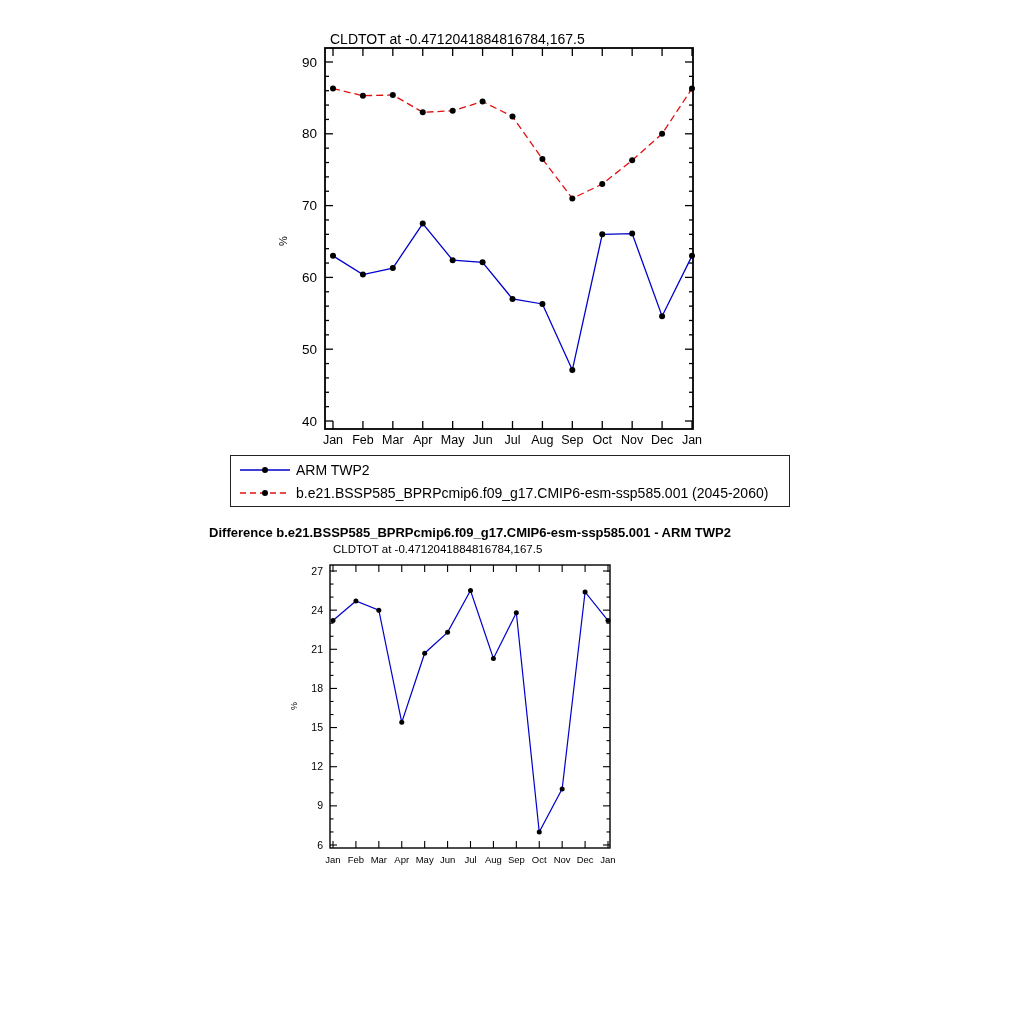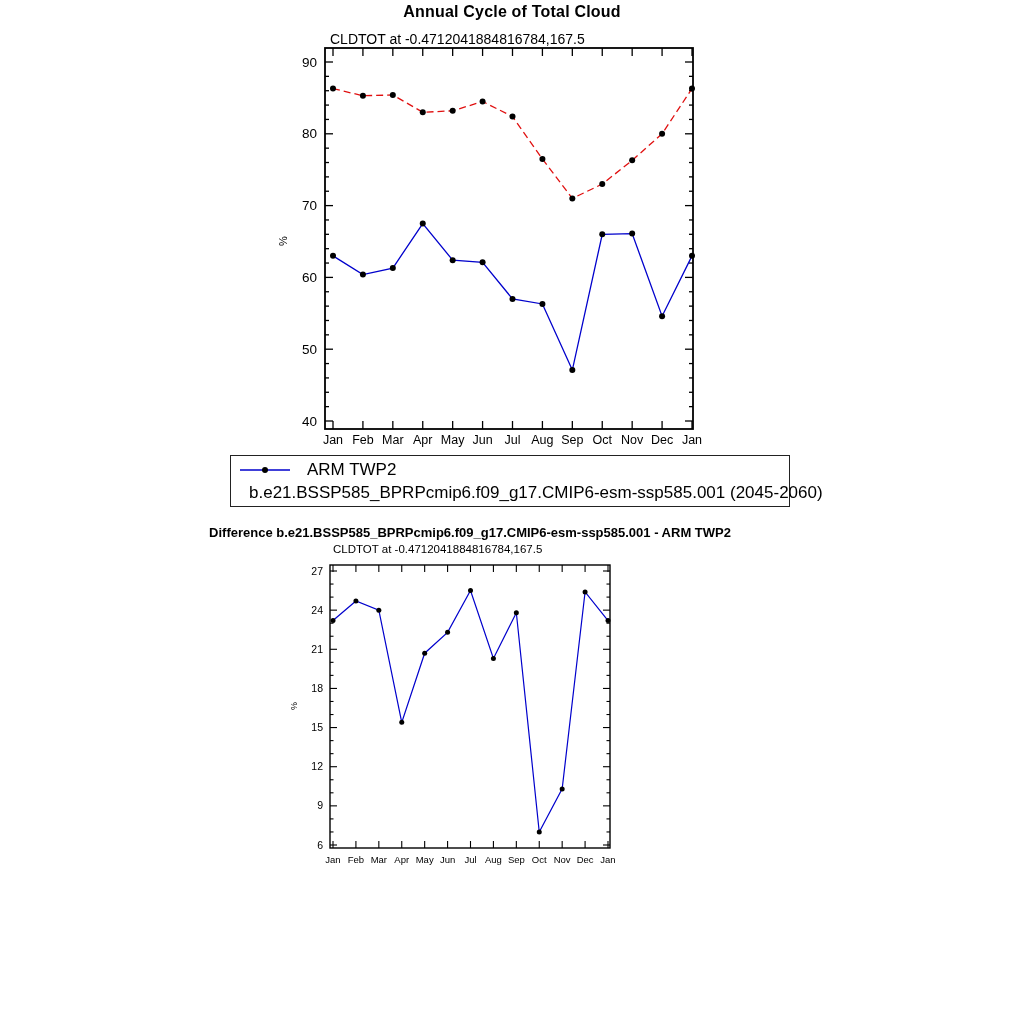--- a/index.html
+++ b/index.html
@@ -6,33 +6,32 @@
   body{width:1024px;height:1024px;position:relative;overflow:hidden;
        font-family:"Liberation Sans",sans-serif;color:#000;}
   #page{position:absolute;inset:0;background:#fff;}
   .title1{position:absolute;top:3px;left:0;width:1024px;text-align:center;
           font-size:16px;font-weight:bold;letter-spacing:.2px;}
   .subtitle1{position:absolute;top:31px;left:330px;font-size:14px;}
   .chart1{position:absolute;left:270px;top:38px;}
   .legend{position:absolute;left:230px;top:455px;width:558px;height:48px;
           border:1px solid #222;background:#fff;padding-top:2px;box-sizing:content-box;}
   .legend-row{display:flex;align-items:center;height:23px;padding-left:5px;}
-  .legend-label{font-size:17px;margin-left:13px;white-space:nowrap;}
+  .legend-label{font-size:14px;margin-left:2px;white-space:nowrap;}
   .title2{position:absolute;top:525px;left:170px;width:600px;text-align:center;
           font-size:13px;font-weight:bold;}
   .subtitle2{position:absolute;top:543px;left:333px;font-size:11.5px;}
   .chart2{position:absolute;left:285px;top:558px;}
   svg text{font-family:"Liberation Sans",sans-serif;fill:#000;}
 </style>
 </head>
 <body>
 
 <div id="page">
 
-  <div class="title1">Annual Cycle of Total Cloud</div>
   <div class="subtitle1">CLDTOT at -0.4712041884816784,167.5</div>
 
   <svg id="chart1-svg" class="chart1" width="480" height="415">
       <rect x="55" y="10" width="368" height="381" fill="none" stroke="#000" stroke-width="1.8"></rect>
       <line stroke="#000" stroke-width="1.3" x1="63" y1="391" x2="63" y2="383"></line>
       <line stroke="#000" stroke-width="1.3" x1="63" y1="10" x2="63" y2="18"></line>
       <text x="63" y="406" text-anchor="middle" font-size="12.5">Jan</text>
       <line stroke="#000" stroke-width="1.3" x1="92.91666666666667" y1="391" x2="92.91666666666667" y2="383"></line>
       <line stroke="#000" stroke-width="1.3" x1="92.91666666666667" y1="10" x2="92.91666666666667" y2="18"></line>
       <text x="92.91666666666667" y="406" text-anchor="middle" font-size="12.5">Feb</text>

